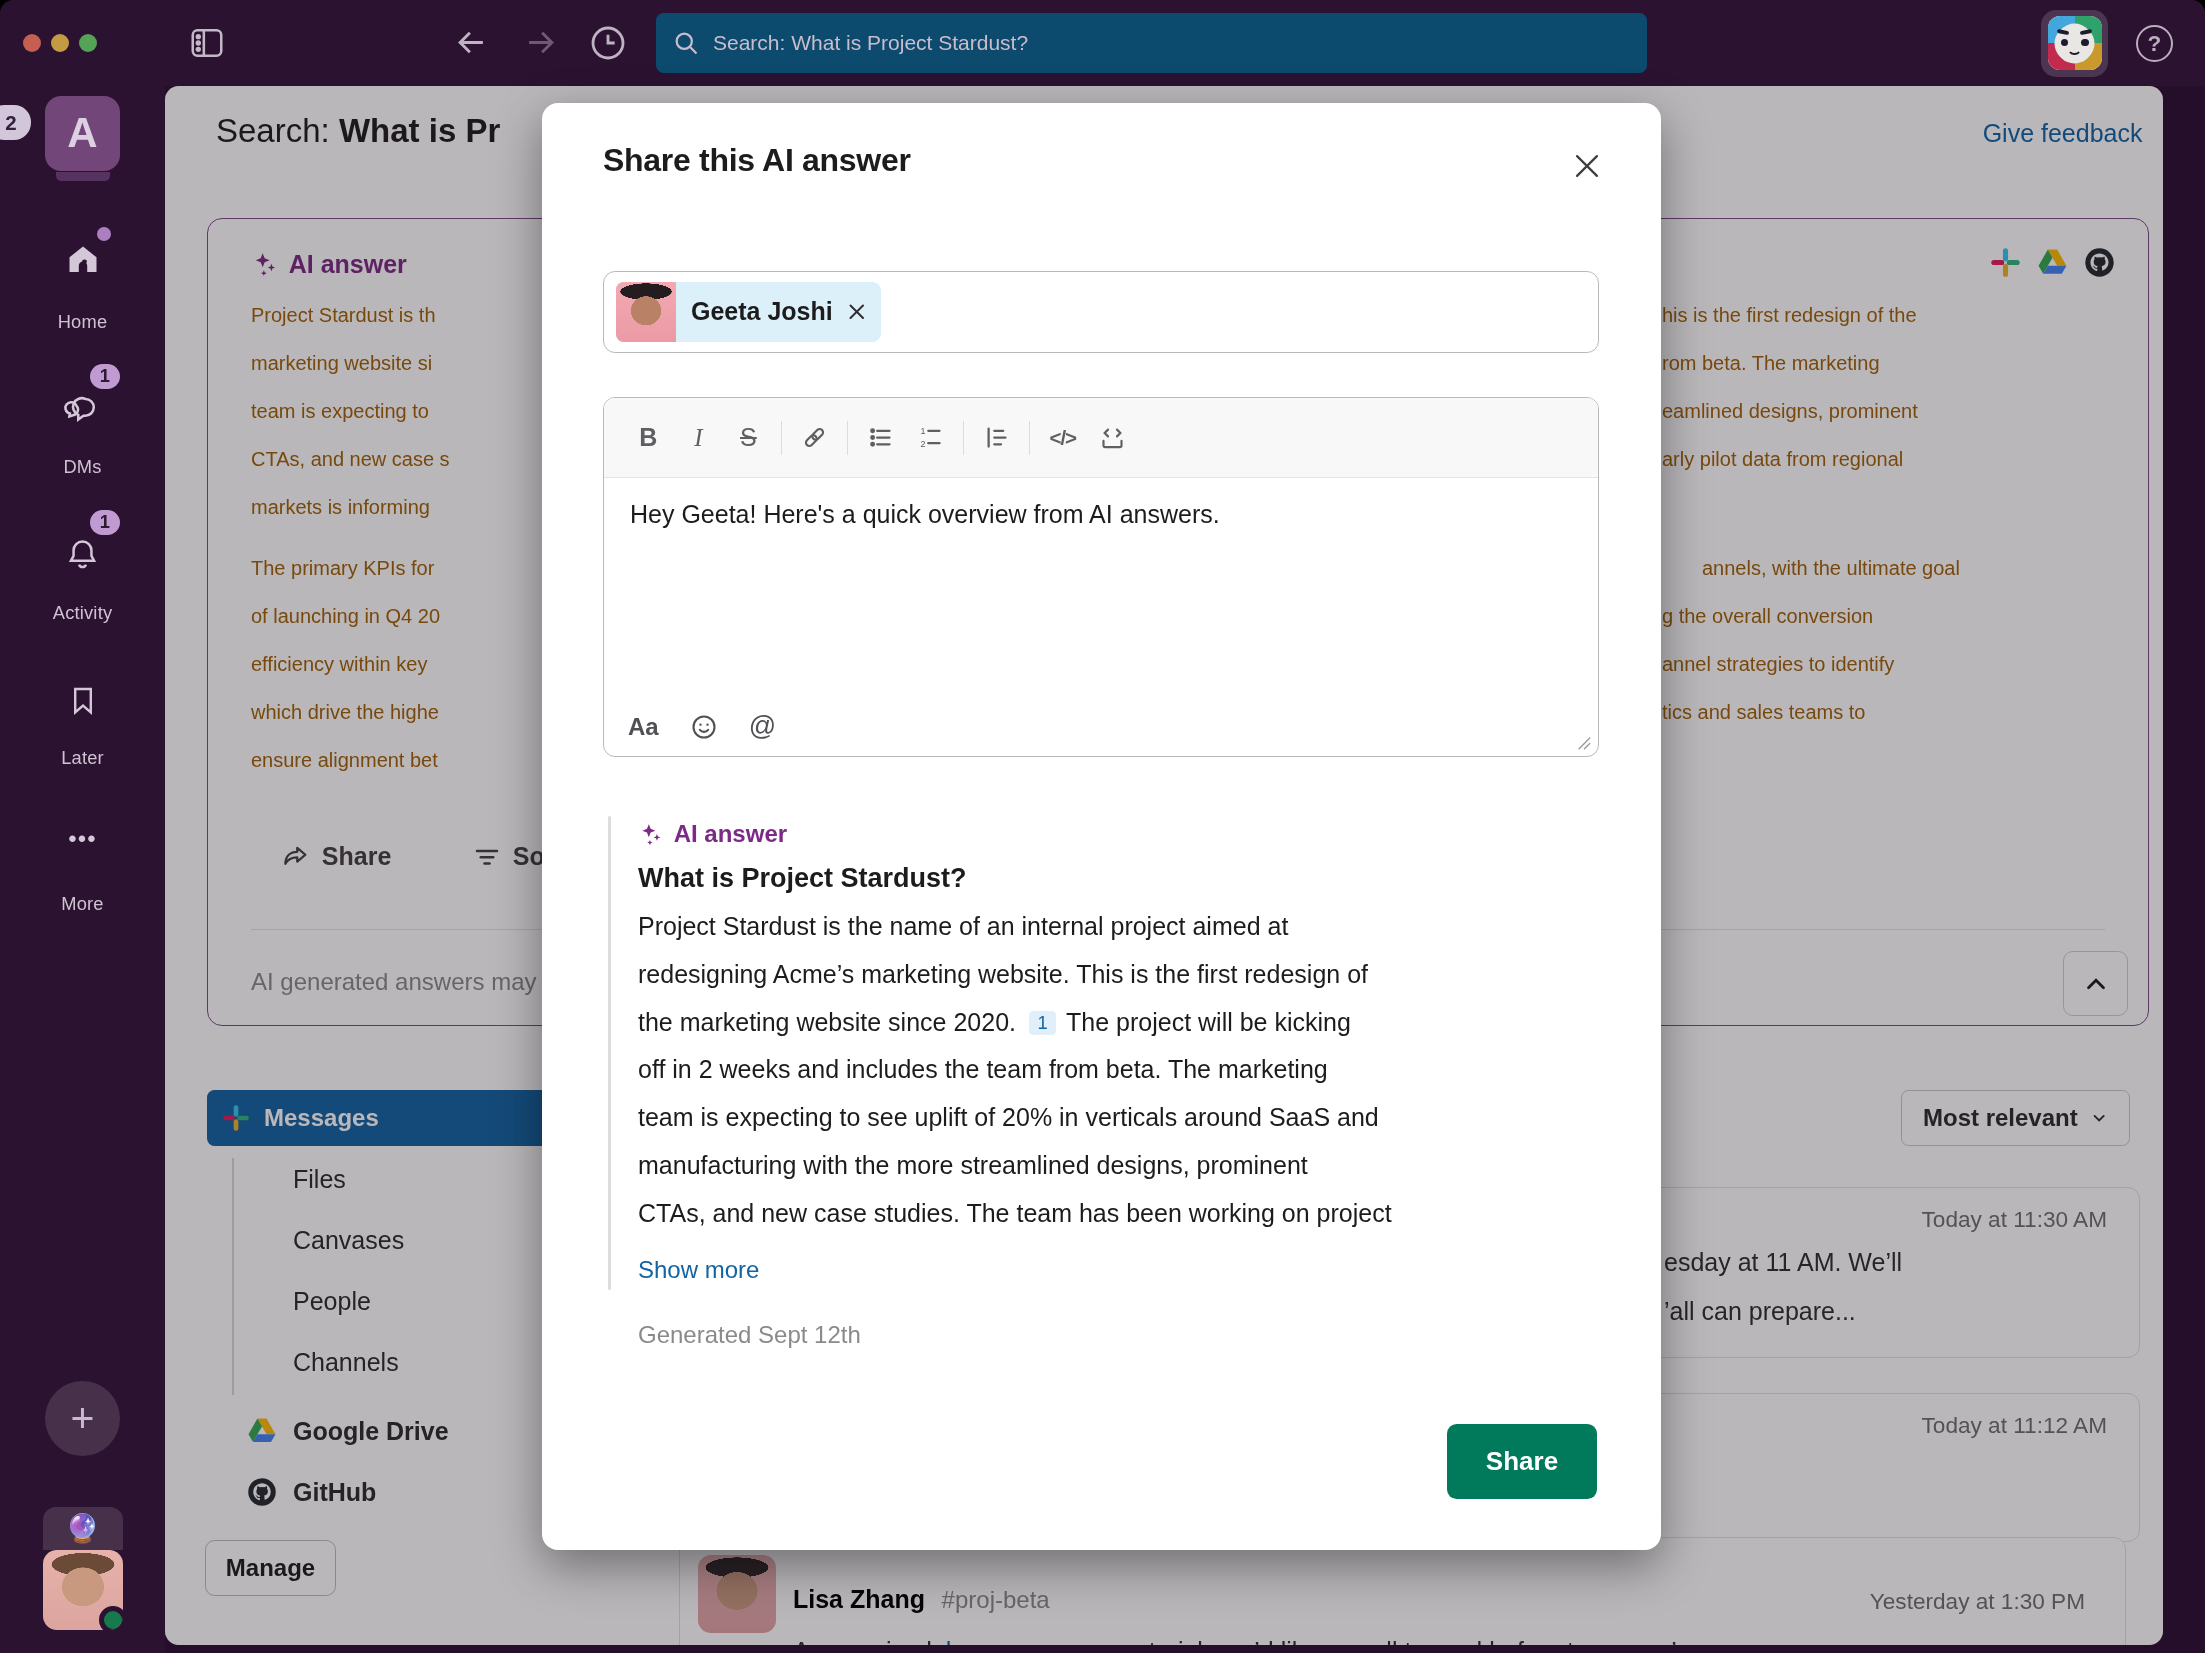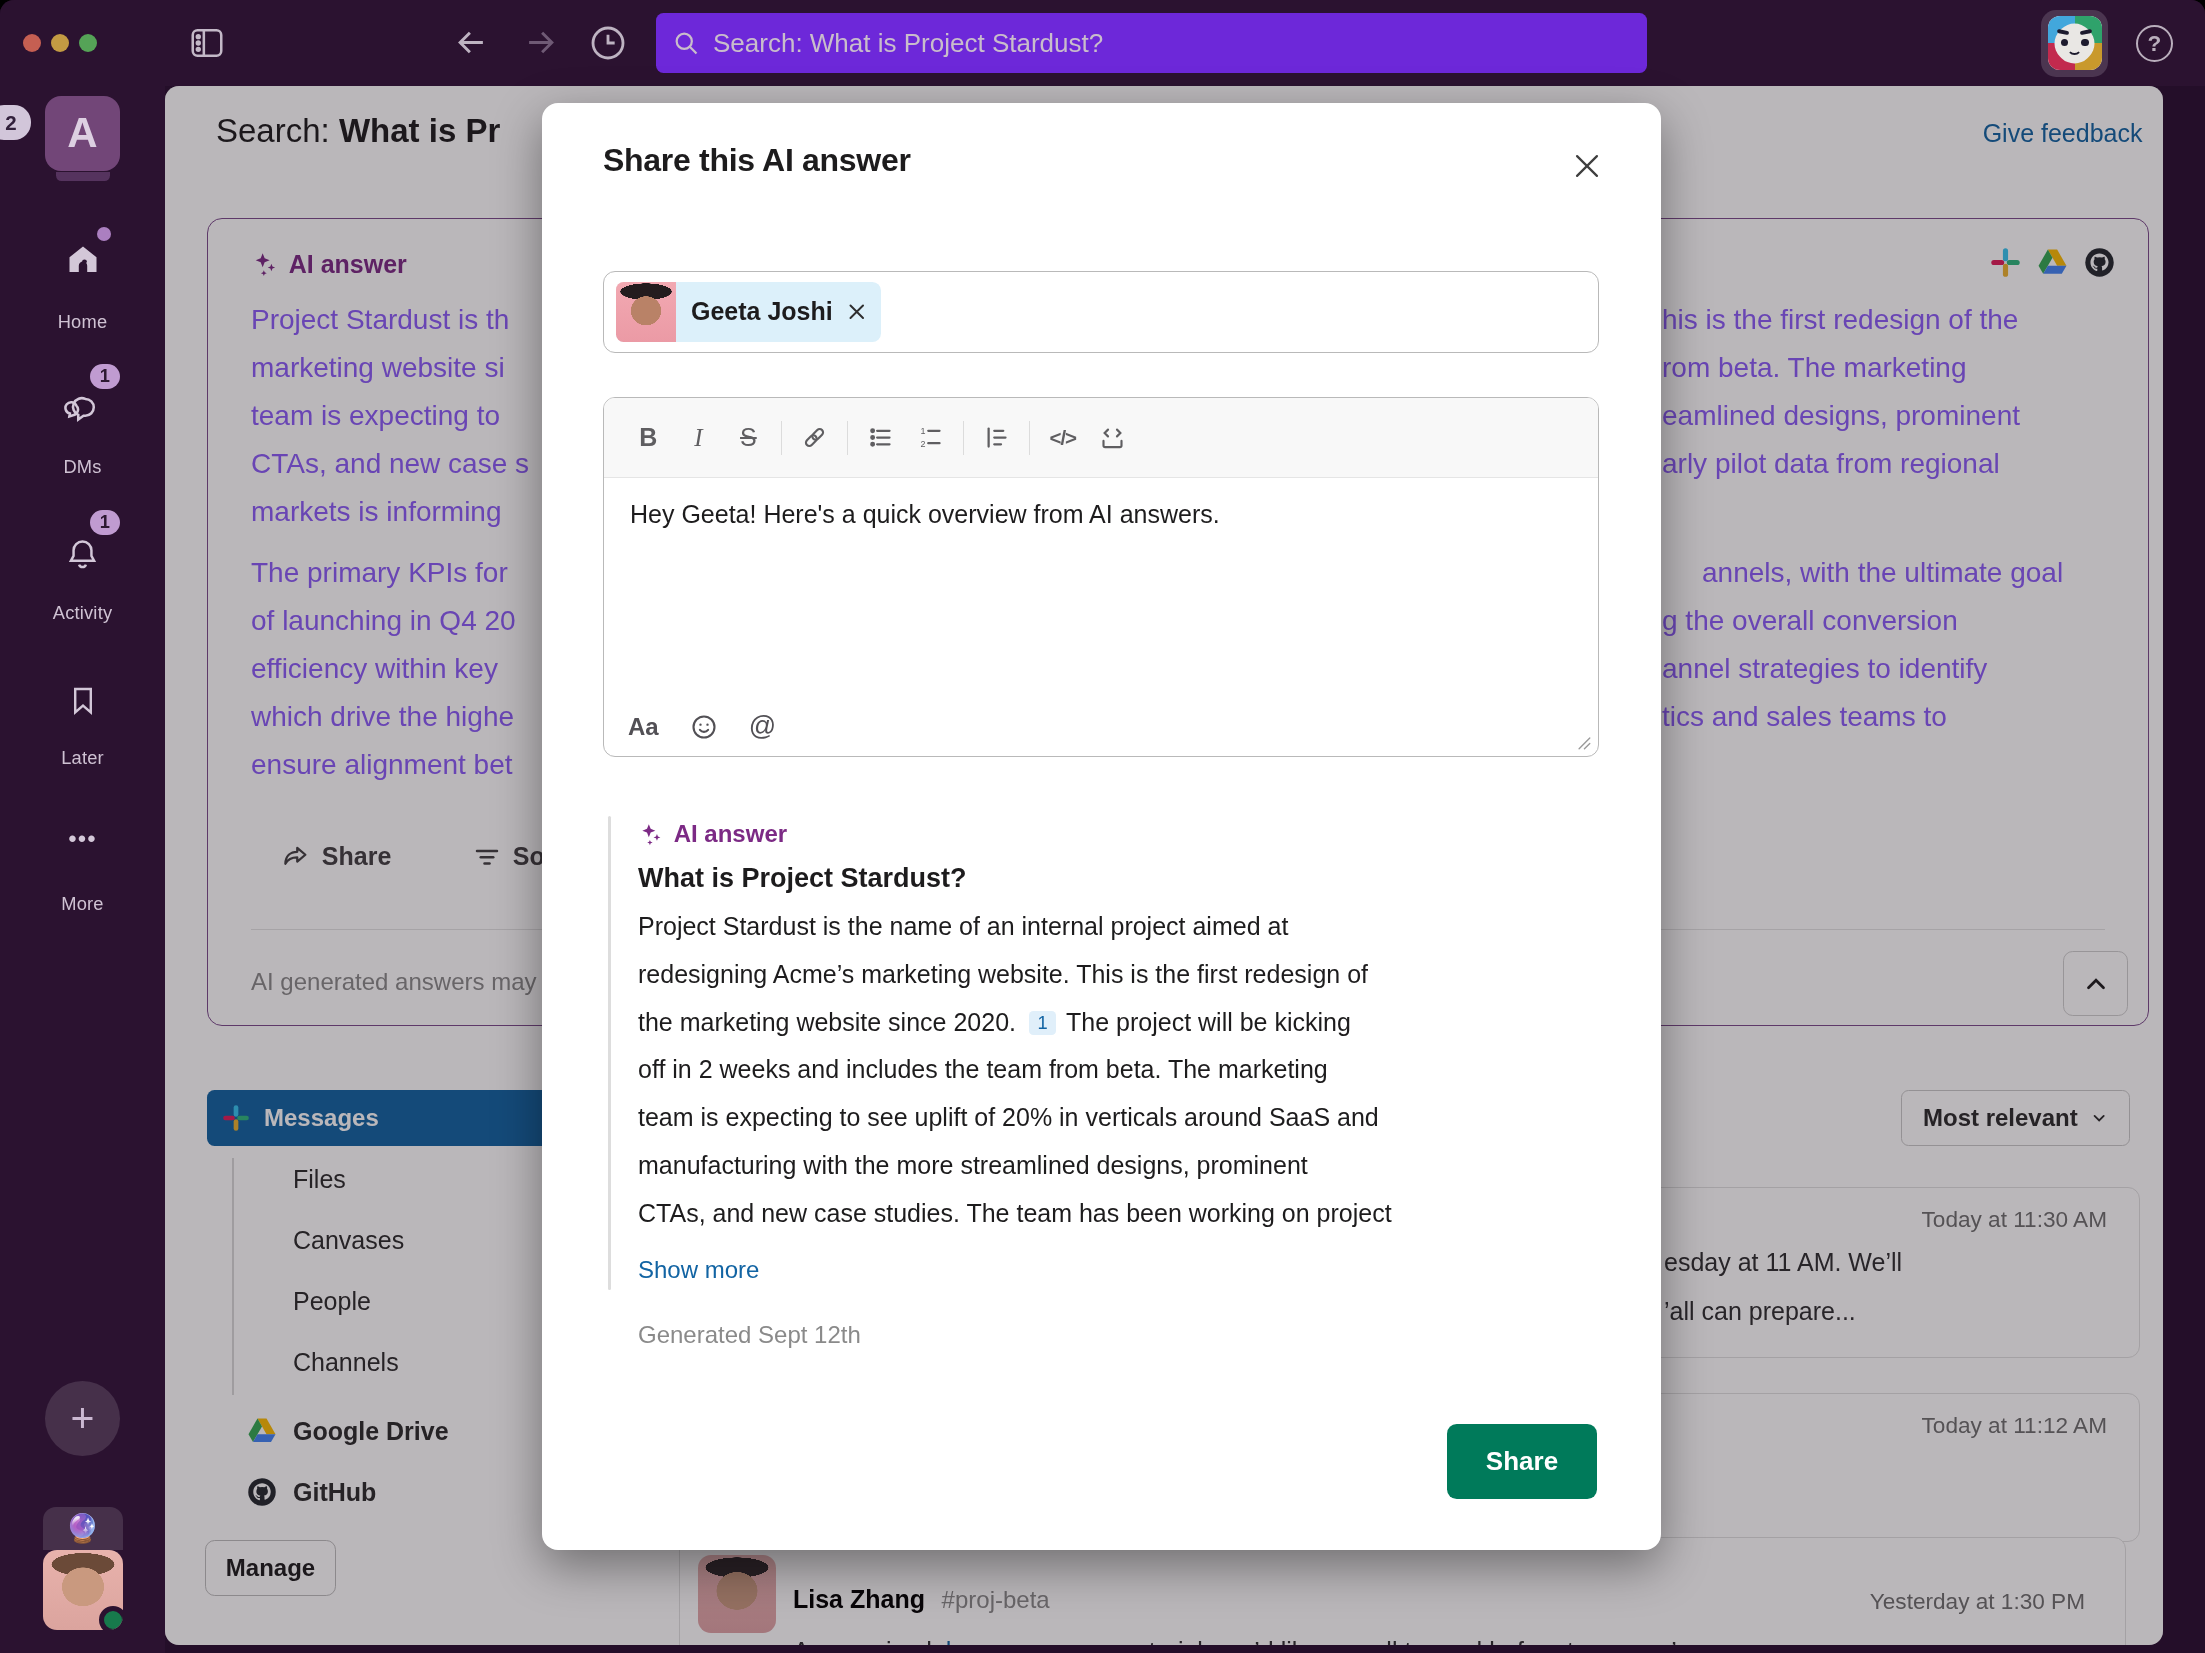--- a/index.html
+++ b/index.html
@@ -6,22 +6,22 @@
   *{box-sizing:border-box;}
   #stage{position:relative;width:2205px;height:1654px;background:#240e29;overflow:hidden;
          font-family:"Liberation Sans",sans-serif;border-radius:14px 14px 0 0;}
   .abs{position:absolute;}
   .nowrap{white-space:nowrap;}
 
   
   #topbar{position:absolute;left:0;top:0;width:2205px;height:86px;background:#2b1230;}
   .light{position:absolute;top:34px;width:18.3px;height:18.3px;border-radius:50%;}
   .tb-ico{position:absolute;color:#beb3c2;}
-  #searchbar{position:absolute;left:656px;top:13px;width:991px;height:60px;background:#6d28d9;
-             border-radius:7.5px;display:flex;align-items:center;padding:0 16px;gap:13px;color:#c9bdcb;font-size:26px;}
+  #searchbar{position:absolute;left:656px;top:13px;width:991px;height:60px;background:#0c4a6e;
+             border-radius:7.5px;display:flex;align-items:center;padding:0 16px;gap:13px;color:#c9bdcb;font-size:21px;}
   #appicon{position:absolute;left:2041px;top:9.7px;width:67px;height:67px;border-radius:15px;background:#4b3550;padding:6.5px;}
   .appface{position:relative;width:54px;height:54px;border-radius:12px;overflow:hidden;background:#fff;}
   .quad{position:absolute;width:50%;height:50%;}
   .appwhite{position:absolute;left:7.5px;top:7.5px;width:39px;height:39px;background:#e9e7e4;border-radius:18.3px;transform:rotate(45deg);}
   .eye{position:absolute;top:22.6px;width:7.5px;height:7.5px;border-radius:50%;background:#1d1b2e;}
   .brow{position:absolute;top:14px;width:12px;height:4.3px;border-radius:4.3px;background:#1d1b2e;}
   .smile{position:absolute;left:19.4px;top:30px;width:15px;height:8.6px;border:2.7px solid #1d1b2e;border-top:none;border-left-color:transparent;border-right-color:transparent;border-radius:0 0 10.8px 10.8px;}
   #help{position:absolute;left:2136px;top:25px;width:37px;height:37px;border:2.2px solid #b9aebc;border-radius:50%;
         color:#b9aebc;font-size:22.6px;font-weight:700;display:flex;align-items:center;justify-content:center;}
 
@@ -46,21 +46,21 @@
                         linear-gradient(180deg,#e8b2ac 0%,#dba49e 100%);}
   #userdot{position:absolute;right:-4.3px;bottom:-4.3px;width:28px;height:28px;border-radius:50%;background:#177a4c;border:5.4px solid #2b1230;}
 
   
   #sheet{position:absolute;left:165px;top:86px;width:1998px;height:1559px;background:#ffffff;border-radius:14px;overflow:hidden;}
   #dim{position:absolute;inset:0;background:rgba(25,16,28,.30);z-index:5;}
   .h1{font-size:33px;color:#1d1c1d;}
   .bluelink{color:#1264a3;font-size:25px;}
   #aicard{position:absolute;left:42px;top:132px;width:1942px;height:808px;border:1.6px solid #7b4b8c;border-radius:15px;}
   .ailabel{display:flex;align-items:flex-end;gap:9.7px;color:#7c2a85;font-weight:700;font-size:25px;}
-  .bgline{position:absolute;font-size:28px;color:#8b5cf6;white-space:nowrap;}
+  .bgline{position:absolute;font-size:20px;color:#a16207;white-space:nowrap;}
   .cardbtn{position:absolute;display:flex;align-items:center;gap:10.8px;color:#424042;font-weight:700;font-size:25px;}
   #carddivider{position:absolute;left:43px;right:43px;top:710px;height:1.1px;background:#e2e2e2;}
   #disclaim{position:absolute;left:43px;top:749px;font-size:24px;color:#8a8a8a;width:312px;overflow:hidden;white-space:nowrap;}
   #collapsebtn{position:absolute;left:1855px;top:732px;width:65px;height:65px;border:1.1px solid #cfcfcf;border-radius:9.7px;
                display:flex;align-items:center;justify-content:center;color:#1d1c1d;}
   #msgsel{position:absolute;left:42px;top:1004px;width:377px;height:56px;background:#1264a3;border-radius:7.5px;
           display:flex;align-items:center;gap:14px;padding:7px 15px;color:#fff;font-weight:700;font-size:24px;}
   #vline{position:absolute;left:67px;top:1072px;width:1.6px;height:237px;background:#d9d9d9;}
   .fitem{position:absolute;left:128px;font-size:25px;color:#2c2b2c;}
   .appline{position:absolute;display:flex;align-items:center;gap:16px;font-size:25px;font-weight:700;color:#2c2b2c;}

